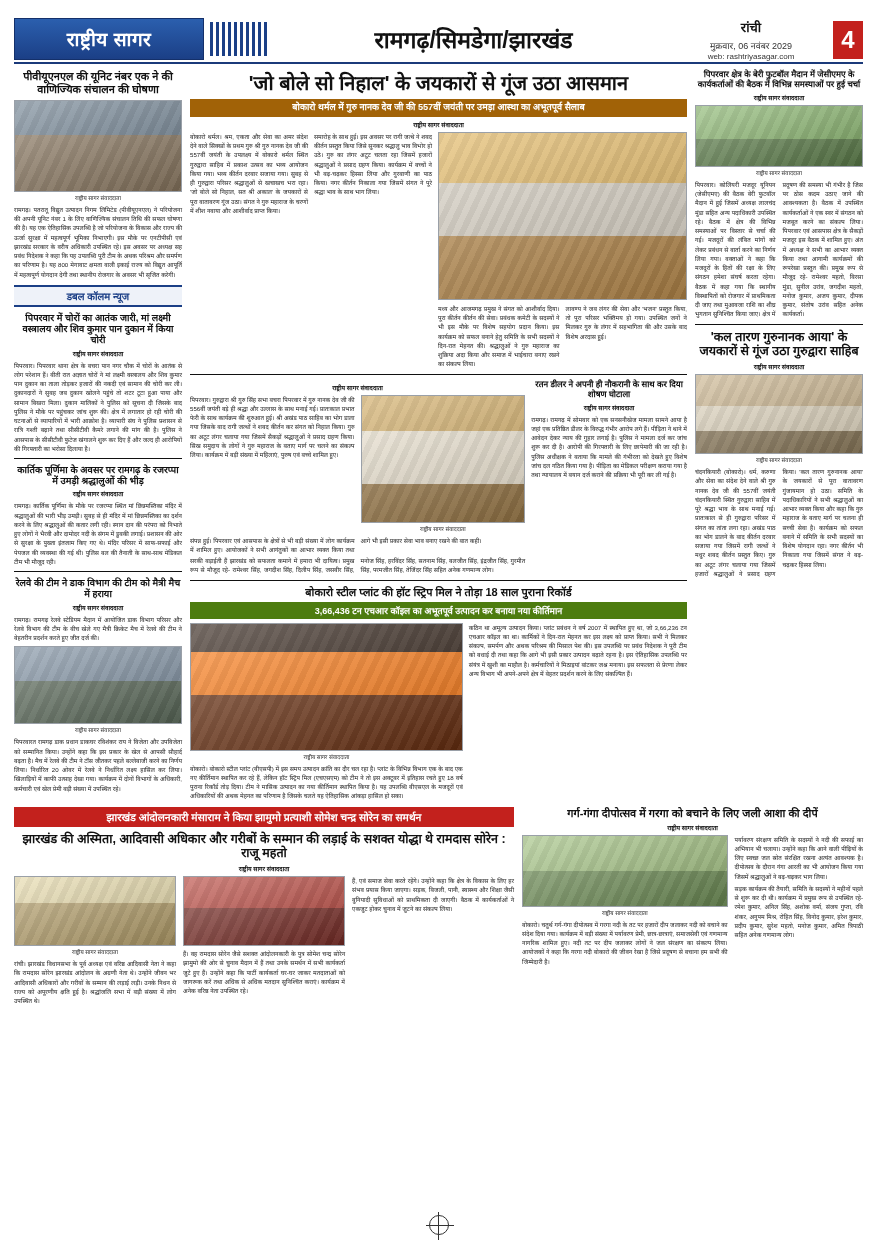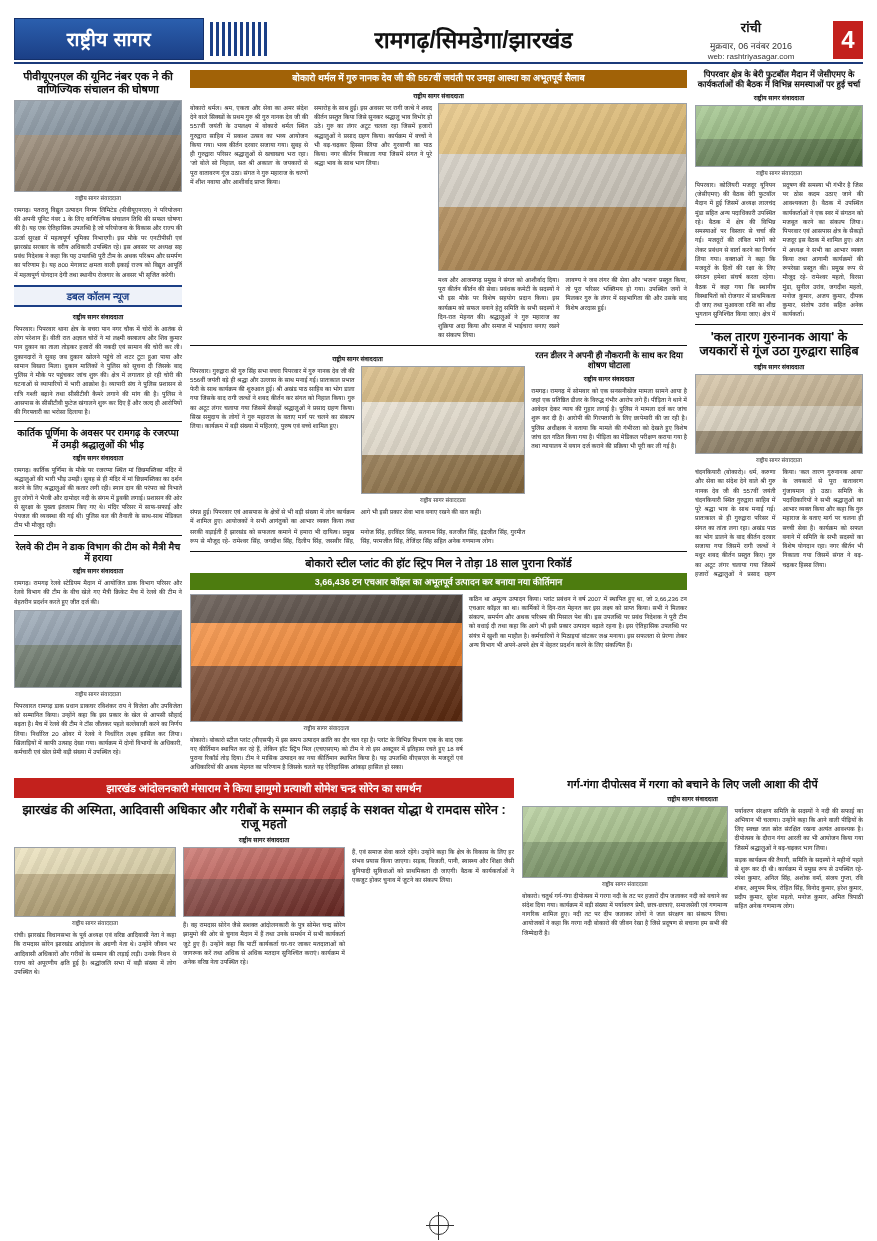--- a/index.html
+++ b/index.html
@@ -149,36 +149,37 @@
 <body>
 
 <div class="page">
 
   <div class="masthead">
     <div class="mast-logo">राष्ट्रीय सागर</div>
     <div class="mast-bars"></div>
     <div class="mast-center">रामगढ़/सिमडेगा/झारखंड</div>
     <div class="mast-right">
       <div class="city">रांची</div>
-      <div class="date">मुक्रवार,  06 नवंबर 2016</div>
+      <div class="date">मुक्रवार,  06 नवंबर 2029</div>
       <div class="web">web: rashtriyasagar.com</div>
       <div class="pageno">4</div>
     </div>
   </div>
 
   <div class="cols">
 
     <div class="col c1">
       <div class="hl hl-2 center">पीवीयूएनएल की यूनिट नंबर एक ने की वाणिज्यिक संचालन की घोषणा</div>
       <div class="photo ph-crowd" style="height:92px;margin-top:4px;"></div>
       <div class="cap">राष्ट्रीय सागर संवाददाता</div>
       <div class="body-txt" style="margin-top:3px;">रामगढ़। पतरातू विद्युत उत्पादन निगम लिमिटेड (पीवीयूएनएल) ने परियोजना की अपनी यूनिट नंबर 1 के लिए वाणिज्यिक संचालन तिथि की सफल घोषणा की है। यह एक ऐतिहासिक उपलब्धि है जो परियोजना के विकास और राज्य की ऊर्जा सुरक्षा में महत्वपूर्ण भूमिका निभाएगी। इस मौके पर एनटीपीसी एवं झारखंड सरकार के वरीय अधिकारी उपस्थित रहे। इस अवसर पर अध्यक्ष सह प्रबंध निदेशक ने कहा कि यह उपलब्धि पूरी टीम के अथक परिश्रम और समर्पण का परिणाम है। यह 800 मेगावाट क्षमता वाली इकाई राज्य को विद्युत आपूर्ति में महत्वपूर्ण योगदान देगी तथा स्थानीय रोजगार के अवसर भी सृजित करेगी।</div>
 
       <div class="sec-head">डबल कॉलम न्यूज</div>
 
+      <div class="hl hl-3 center">पिपरवार में चोरों का आतंक जारी, मां लक्ष्मी वस्त्रालय और शिव कुमार पान दुकान में किया चोरी</div>
       <div class="byline">राष्ट्रीय सागर संवाददाता</div>
       <div class="body-txt">पिपरवार। पिपरवार थाना क्षेत्र के बचरा पान नगर चौक में चोरों के आतंक से लोग परेशान हैं। बीती रात अज्ञात चोरों ने मां लक्ष्मी वस्त्रालय और शिव कुमार पान दुकान का ताला तोड़कर हजारों की नकदी एवं सामान की चोरी कर ली। दुकानदारों ने सुबह जब दुकान खोलने पहुंचे तो शटर टूटा हुआ पाया और सामान बिखरा मिला। दुकान मालिकों ने पुलिस को सूचना दी जिसके बाद पुलिस ने मौके पर पहुंचकर जांच शुरू की। क्षेत्र में लगातार हो रही चोरी की घटनाओं से व्यापारियों में भारी आक्रोश है। व्यापारी संघ ने पुलिस प्रशासन से रात्रि गश्ती बढ़ाने तथा सीसीटीवी कैमरे लगाने की मांग की है। पुलिस ने आसपास के सीसीटीवी फुटेज खंगालने शुरू कर दिए हैं और जल्द ही आरोपियों की गिरफ्तारी का भरोसा दिलाया है।</div>
 
       <div class="rule"></div>
 
       <div class="hl hl-3 center">कार्तिक पूर्णिमा के अवसर पर रामगढ़ के रजरप्पा में उमड़ी श्रद्धालुओं की भीड़</div>
       <div class="byline">राष्ट्रीय सागर संवाददाता</div>
       <div class="body-txt">रामगढ़। कार्तिक पूर्णिमा के मौके पर रजरप्पा स्थित मां छिन्नमस्तिका मंदिर में श्रद्धालुओं की भारी भीड़ उमड़ी। सुबह से ही मंदिर में मां छिन्नमस्तिका का दर्शन करने के लिए श्रद्धालुओं की कतार लगी रही। स्नान दान की परंपरा को निभाते हुए लोगों ने भैरवी और दामोदर नदी के संगम में डुबकी लगाई। प्रशासन की ओर से सुरक्षा के पुख्ता इंतजाम किए गए थे। मंदिर परिसर में साफ-सफाई और पेयजल की व्यवस्था की गई थी। पुलिस बल की तैनाती के साथ-साथ मेडिकल टीम भी मौजूद रही।</div>
 
       <div class="rule"></div>
@@ -186,20 +187,21 @@
       <div class="hl hl-3 center">रेलवे की टीम ने डाक विभाग की टीम को मैत्री मैच में हराया</div>
       <div class="byline">राष्ट्रीय सागर संवाददाता</div>
       <div class="body-txt">रामगढ़। रामगढ़ रेलवे स्टेडियम मैदान में आयोजित डाक विभाग परिसर और रेलवे विभाग की टीम के बीच खेले गए मैत्री क्रिकेट मैच में रेलवे की टीम ने बेहतरीन प्रदर्शन करते हुए जीत दर्ज की।</div>
       <div class="photo ph-team" style="height:78px;margin-top:4px;"></div>
       <div class="cap">राष्ट्रीय सागर संवाददाता</div>
       <div class="body-txt" style="margin-top:3px;">पिपरवारत रामगढ़ डाक प्रधान डाकघर रविशंकर राय ने विजेता और उपविजेता को सम्मानित किया। उन्होंने कहा कि इस प्रकार के खेल से आपसी सौहार्द बढ़ता है। मैच में रेलवे की टीम ने टॉस जीतकर पहले बल्लेबाजी करने का निर्णय लिया। निर्धारित 20 ओवर में रेलवे ने निर्धारित लक्ष्य हासिल कर लिया। खिलाड़ियों में काफी उत्साह देखा गया। कार्यक्रम में दोनों विभागों के अधिकारी, कर्मचारी एवं खेल प्रेमी बड़ी संख्या में उपस्थित रहे।</div>
     </div>
 
     <div class="col c-mid">
 
+      <div class="lead-hl">'जो बोले सो निहाल' के जयकारों से गूंज उठा आसमान</div>
       <div class="lead-sub">बोकारो थर्मल में गुरु नानक देव जी की 557वीं जयंती पर उमड़ा आस्था का अभूतपूर्व सैलाब</div>
       <div class="byline">राष्ट्रीय सागर संवाददाता</div>
 
       <div class="three">
         <div class="flex1" style="max-width:118px;">
           <div class="body-txt">बोकारो थर्मल। श्रम, एकता और सेवा का अमर संदेश देने वाले सिक्खों के प्रथम गुरु श्री गुरु नानक देव जी की 557वीं जयंती के उपलक्ष्य में बोकारो थर्मल स्थित गुरुद्वारा साहिब में प्रकाश उत्सव का भव्य आयोजन किया गया। भव्य कीर्तन दरबार सजाया गया। सुबह से ही गुरुद्वारा परिसर श्रद्धालुओं से खचाखच भरा रहा। 'जो बोले सो निहाल, सत श्री अकाल' के जयकारों से पूरा वातावरण गूंज उठा। संगत ने गुरु महाराज के चरणों में शीश नवाया और आशीर्वाद प्राप्त किया।</div>
         </div>
         <div class="flex1" style="max-width:118px;">
           <div class="body-txt">समारोह के साथ हुई। इस अवसर पर रागी जत्थे ने शबद कीर्तन प्रस्तुत किया जिसे सुनकर श्रद्धालु भाव विभोर हो उठे। गुरु का लंगर अटूट चलता रहा जिसमें हजारों श्रद्धालुओं ने प्रसाद ग्रहण किया। कार्यक्रम में बच्चों ने भी बढ़-चढ़कर हिस्सा लिया और गुरबाणी का पाठ किया। नगर कीर्तन निकाला गया जिसमें संगत ने पूरे श्रद्धा भाव के साथ भाग लिया।</div>
         </div>

